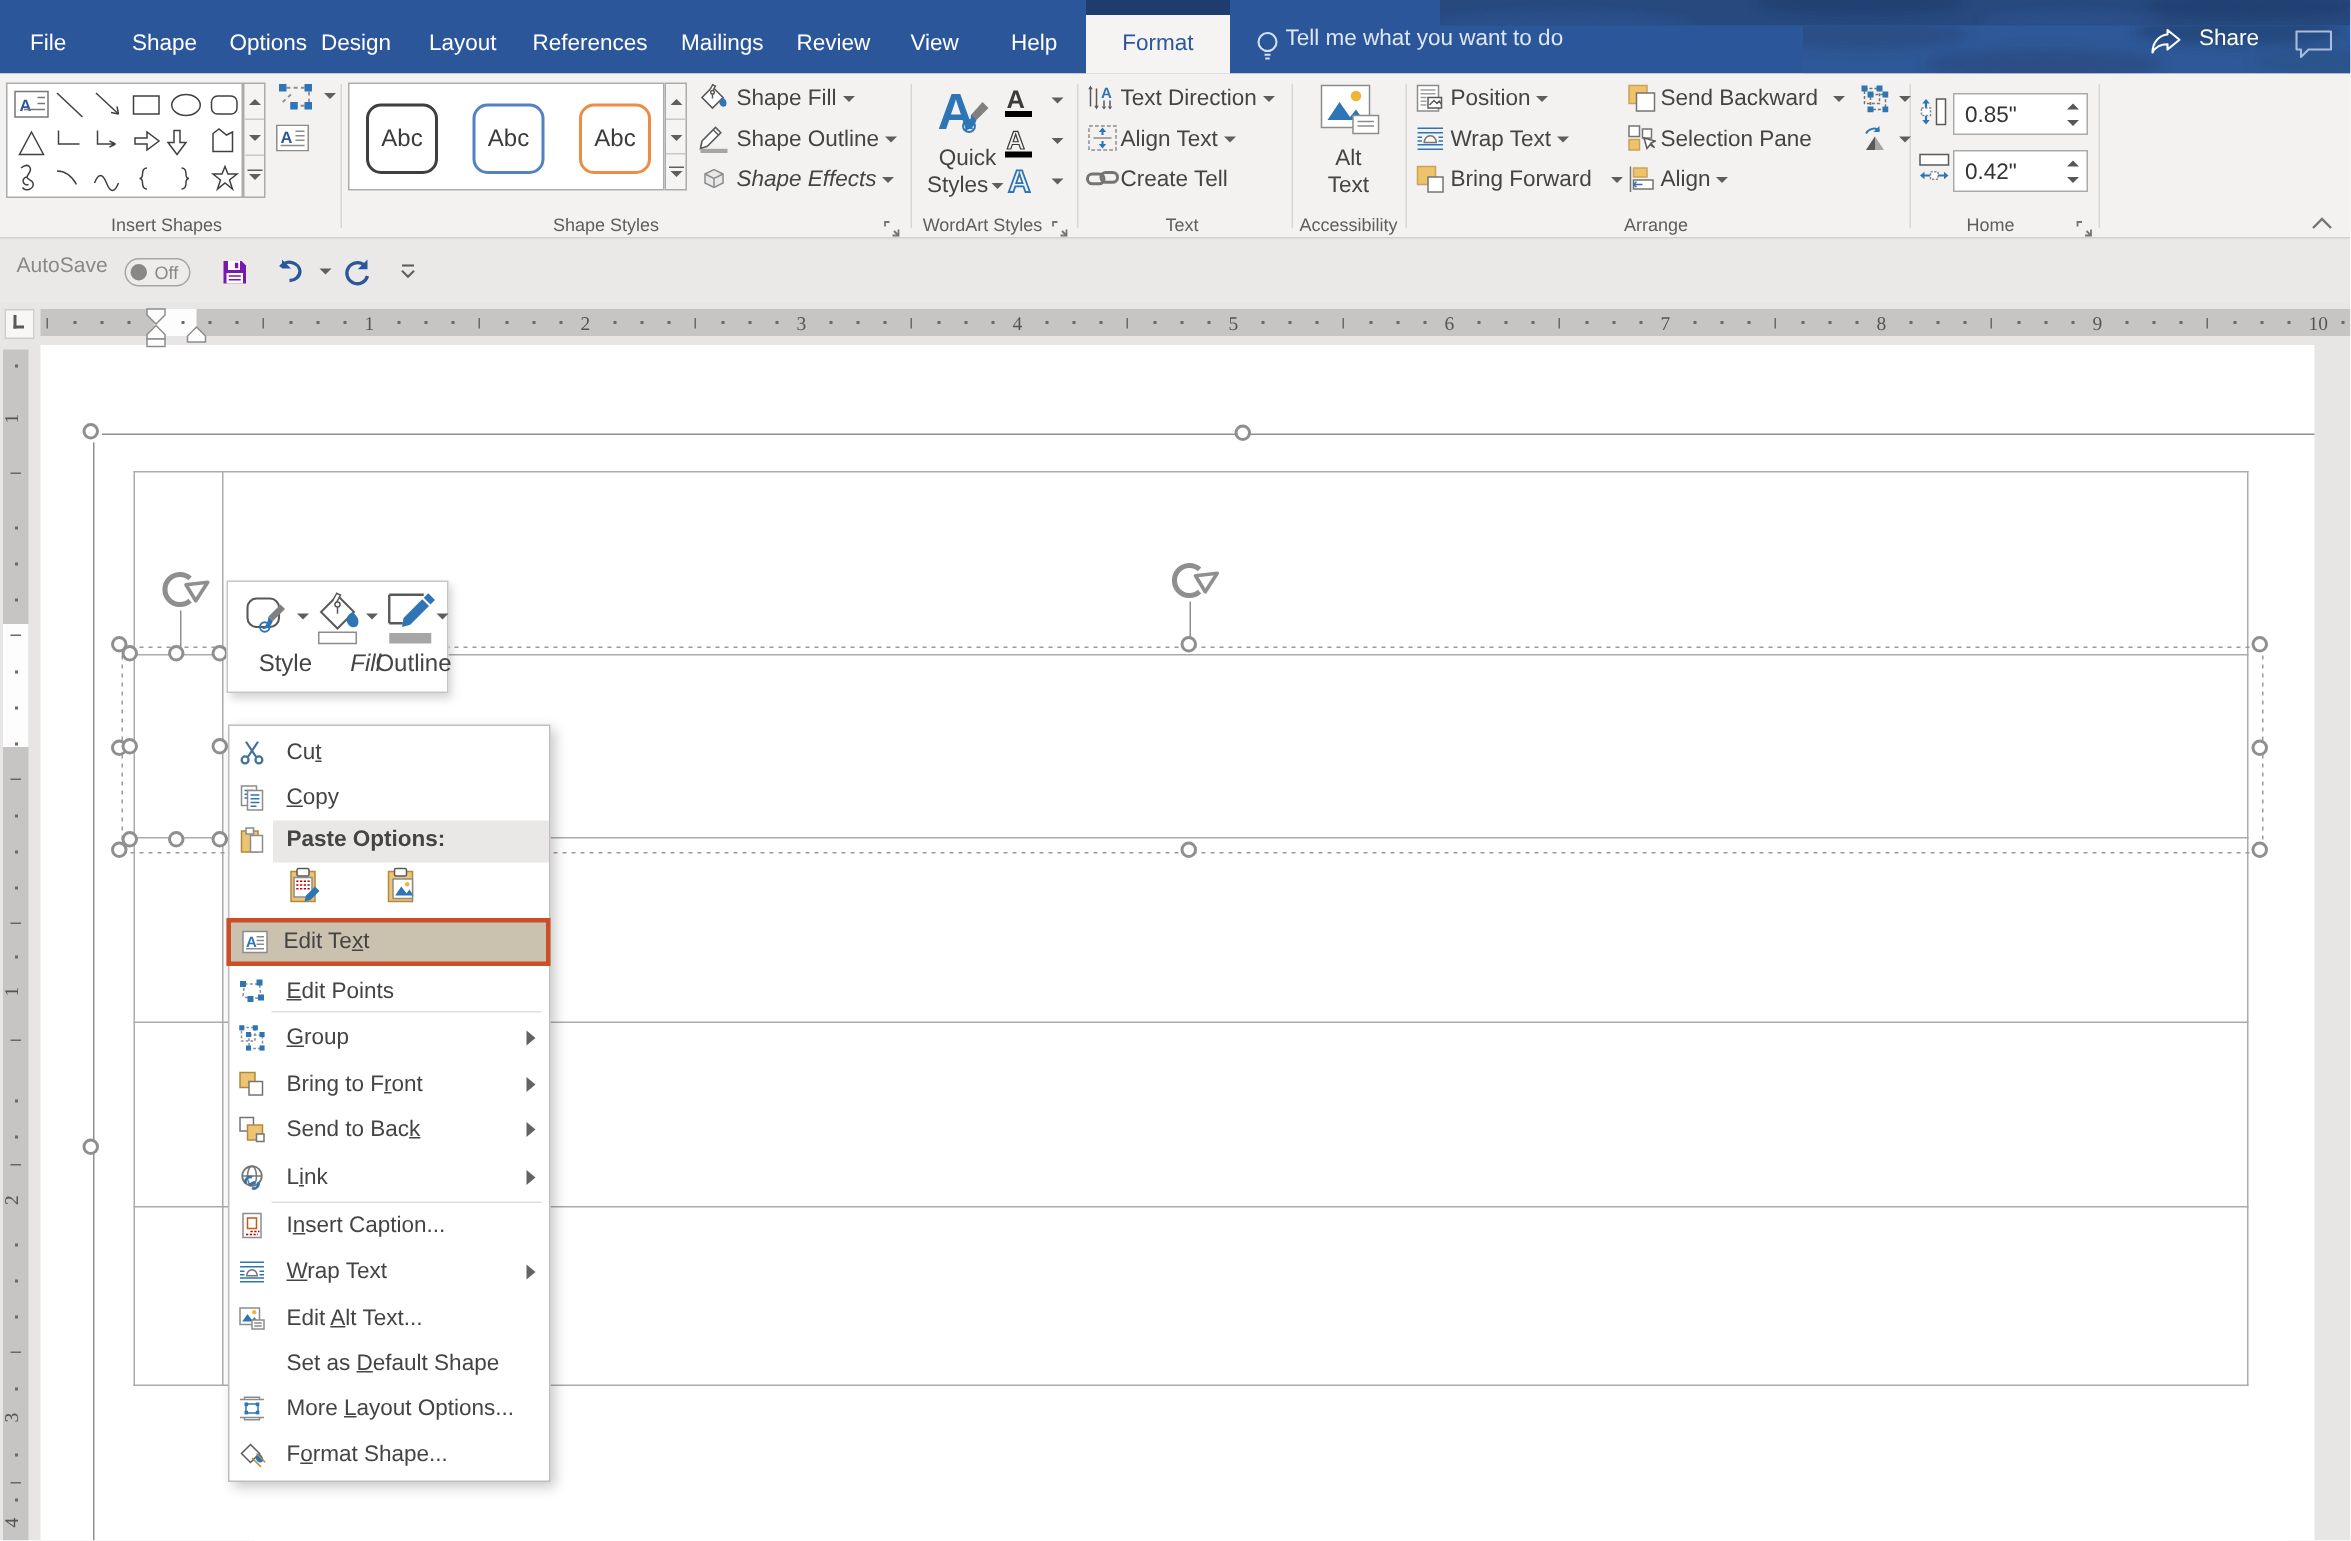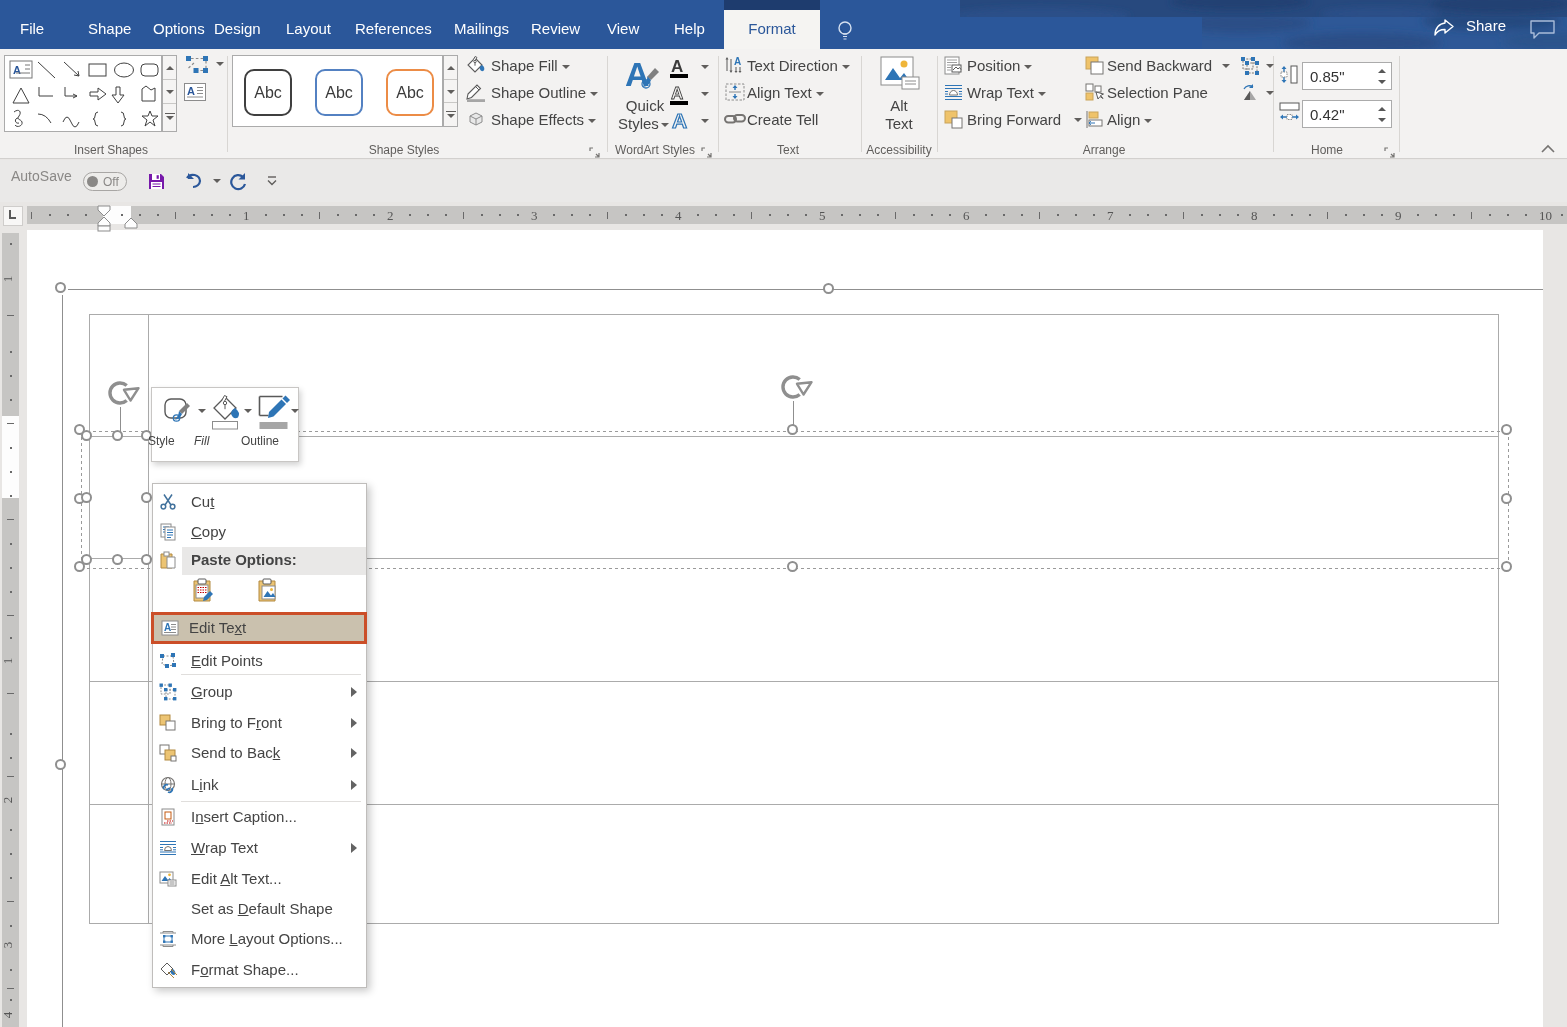--- a/index.html
+++ b/index.html
@@ -44,21 +44,21 @@
 #doc { left:0; top:202px; width:1567px; height:825px; }
 #page { position:absolute; left:27px; top:28px; width:1516px; height:797px; background:#fff; }
 .tline { position:absolute; background:#ababab; }
 .selline { position:absolute; background:#8f8f8f; }
 .handle { position:absolute; width:11px; height:11px; border:2px solid #8f8f8f; border-radius:50%; background:#fff; }
 .dotline-h { position:absolute; height:1px; background-image:linear-gradient(to right, #9a9a9a 50%, rgba(255,255,255,0) 0%); background-size:6px 1px; background-repeat:repeat-x; }
 .dotline-v { position:absolute; width:1px; background-image:linear-gradient(to bottom, #9a9a9a 50%, rgba(255,255,255,0) 0%); background-size:1px 6px; background-repeat:repeat-y; }
 
 
 #minibar { position:absolute; left:151px; top:185px; width:148px; height:75px; background:#fff; border:1px solid #c8c6c4; box-shadow:2px 3px 6px rgba(0,0,0,0.18); }
-.mb-label { position:absolute; top:46px; font-size:12px; color:#444; width:60px; text-align:left; }
+.mb-label { position:absolute; top:46px; font-size:16px; color:#444; width:60px; text-align:right; }
 
 
 #ctxmenu { position:absolute; left:152px; top:281px; width:215px; height:505px; background:#fff; border:1px solid #bfbdbb; box-shadow:3px 3px 8px rgba(0,0,0,0.22); }
 .mi { position:absolute; left:1px; width:211px; height:28px; }
 .mi .txt { position:absolute; left:37px; top:5px; font-size:15px; color:#444; white-space:nowrap; }
 .mi .ic { position:absolute; left:5px; top:5px; width:18px; height:18px; }
 .mi .sub { position:absolute; right:8px; top:9px; width:0; height:0; border-top:5px solid transparent; border-bottom:5px solid transparent; border-left:6px solid #636363; }
 .msep { position:absolute; left:28px; width:180px; height:1px; background:#e0dedc; }
 u { text-decoration:underline; }
 </style>
@@ -346,20 +346,21 @@
     <span class="tab" style="left:454px;">Mailings</span>
     <span class="tab" style="left:531px;">Review</span>
     <span class="tab" style="left:607px;">View</span>
     <span class="tab" style="left:674px;">Help</span>
     <div id="fmt-tab">Format</div>
     <svg class="abs" style="left:837px; top:20px;" width="16" height="22" viewBox="0 0 16 22">
       <circle cx="8" cy="8" r="6" fill="none" stroke="#d5e0f0" stroke-width="1.4"></circle>
       <path d="M6 14 h4 M6 16.5 h4 M6.5 19 h3" stroke="#d5e0f0" stroke-width="1.2" fill="none"></path>
       <path d="M6 13.5 c0 -2.5 -1.5 -3 -1.5 -5" stroke="none"></path>
     </svg>
+    <div id="tellme">Tell me what you want to do</div>
     <svg class="abs" style="left:1433px; top:19px;" width="22" height="18" viewBox="0 0 22 18">
       <path d="M12 4 V1 L20 7.5 12 14 V10.5 C6 10.5 3.5 13 2 16 C2 9 6.5 4.5 12 4 z" fill="none" stroke="#fff" stroke-width="1.4" stroke-linejoin="round"></path>
     </svg>
     <div id="share">Share</div>
     <svg class="abs" style="left:1530px; top:20px;" width="25" height="19" viewBox="0 0 25 19">
       <path d="M1 1 H24 V13 H9 L4 18 V13 H1 z" fill="none" stroke="#a9bcd9" stroke-width="1.4" stroke-linejoin="round"></path>
     </svg>
   </div>
 
   <div class="abs" id="ribbon">
@@ -465,21 +466,21 @@
     <svg class="abs" style="left:466px; top:33px;" width="20" height="20" viewBox="0 0 20 20">
       <path d="M2 12 L11 3 14.5 6.5 5.5 15.5 1 17 z" fill="#fff" stroke="#5b5b5b" stroke-width="1.1"></path>
       <path d="M9.5 4.5 l3.5 3.5" stroke="#5b5b5b"></path>
       <rect x="1" y="17.2" width="18" height="2.8" fill="#a6a6a6"></rect>
     </svg>
     <div class="rbtn-txt" style="left:491px; top:35px;">Shape Outline<span class="caret"></span></div>
     <svg class="abs" style="left:467px; top:61px;" width="18" height="18" viewBox="0 0 18 18">
       <path d="M3 6 L9 3 15 6 15 12 9 15 3 12 z" fill="#e8e8e8" stroke="#8c8c8c"></path>
       <path d="M3 6 L9 9 15 6 M9 9 V15" fill="none" stroke="#8c8c8c"></path>
     </svg>
-    <div class="rbtn-txt" style="left:491px; top:62px;">Shape Effects<span class="caret"></span></div>
+    <div class="rbtn-txt" style="left:491px; top:62px;font-style:italic;">Shape Effects<span class="caret"></span></div>
 
     <svg class="launch" style="left:588px; top:97px;" viewBox="0 0 13 13">
         <path d="M2 5 V2 H5 M8 8 L11 11 M11 7 v4 h-4" stroke="#767472" fill="none" stroke-width="1.2"></path>
       </svg>
     <svg class="launch" style="left:700px; top:97px;" viewBox="0 0 13 13">
         <path d="M2 5 V2 H5 M8 8 L11 11 M11 7 v4 h-4" stroke="#767472" fill="none" stroke-width="1.2"></path>
       </svg>
     <svg class="launch" style="left:1383px; top:97px;" viewBox="0 0 13 13">
         <path d="M2 5 V2 H5 M8 8 L11 11 M11 7 v4 h-4" stroke="#767472" fill="none" stroke-width="1.2"></path>
       </svg>

